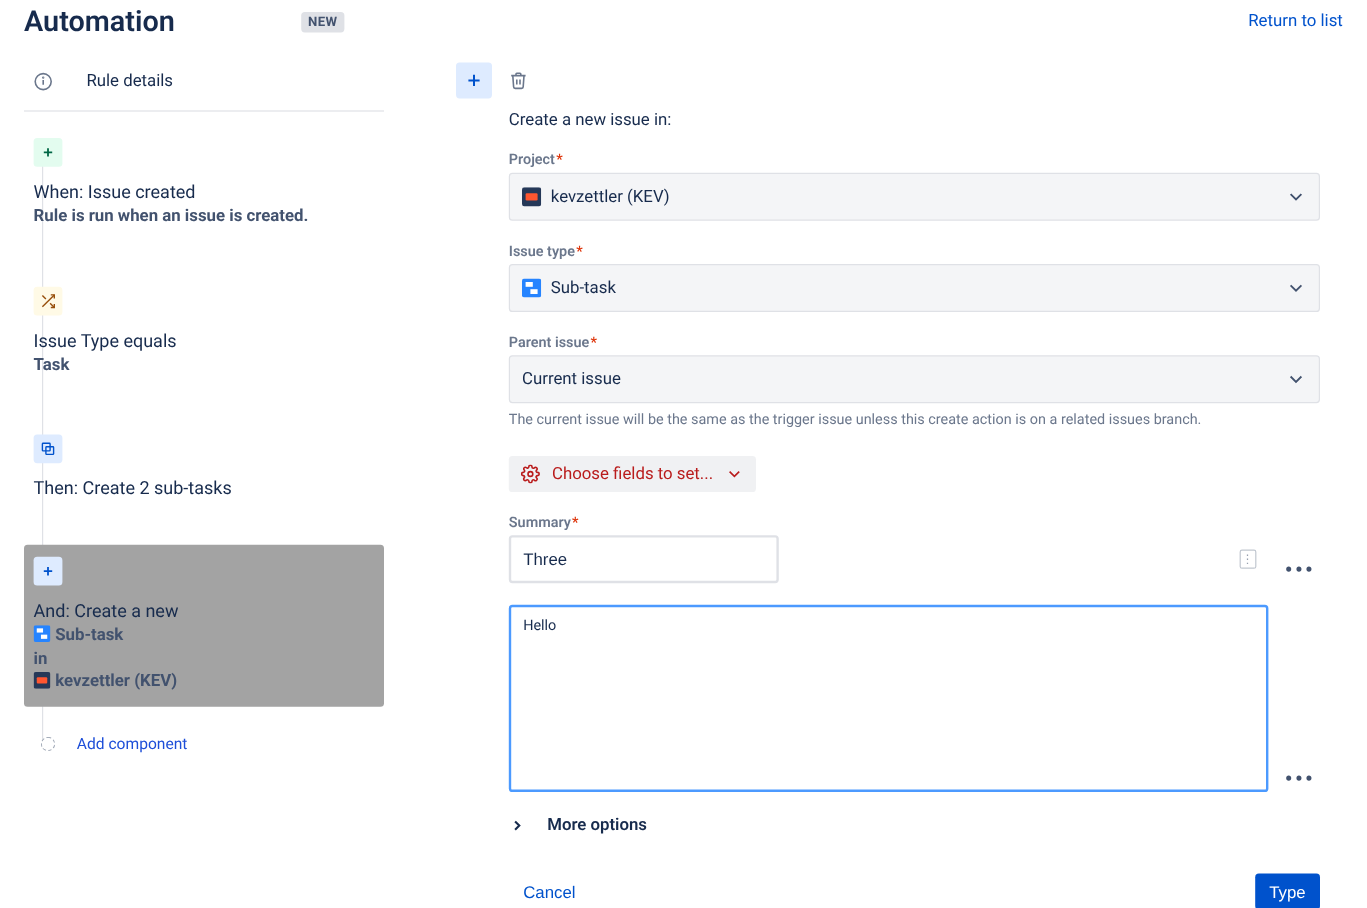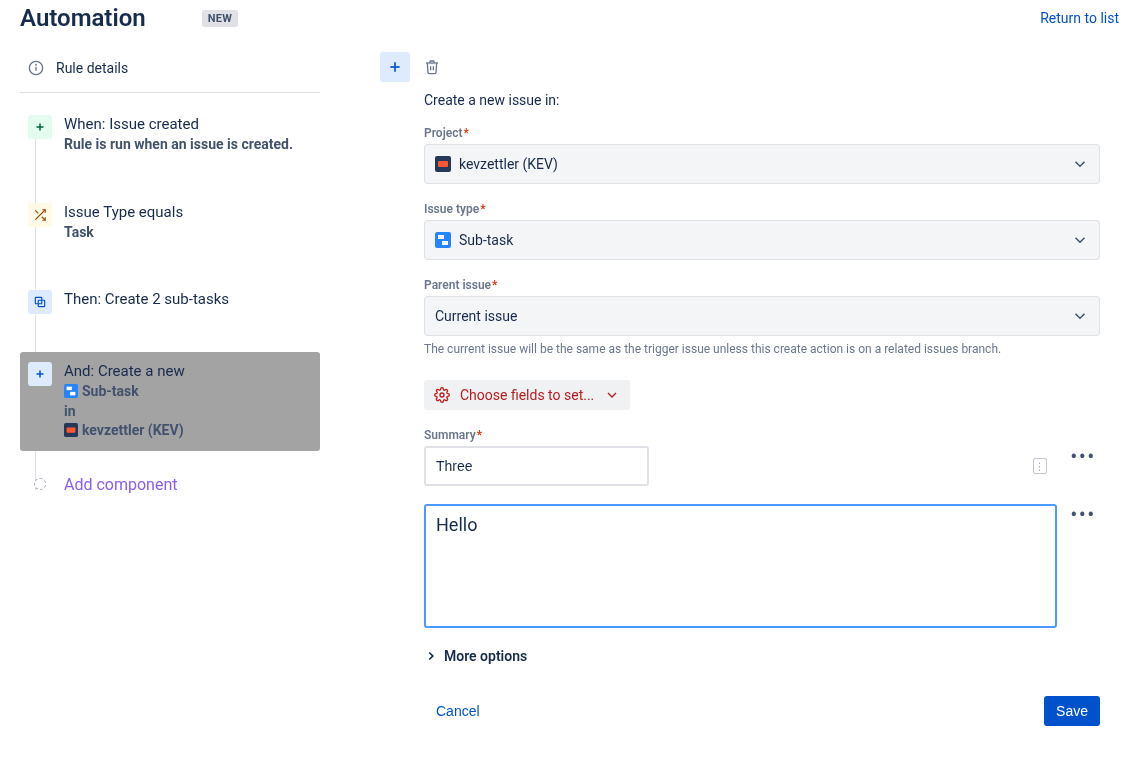--- a/index.html
+++ b/index.html
@@ -18,56 +18,56 @@
   }
   .header-row {
     display: flex;
     justify-content: space-between;
     align-items: center;
     padding-top: 4px;
   }
   .header-left {
     display: flex;
     align-items: center;
-    gap: 12px;
+    gap: 2px;
   }
   .page-title {
     font-size: 24px;
     font-weight: 600;
     color: #172B4D;
   }
   .new-badge {
     background: #DFE1E6;
     color: #42526E;
     border-radius: 3px;
     font-size: 11px;
     font-weight: 700;
     padding: 2px 6px;
     letter-spacing: 0.3px;
-    margin-left: 44px;
+    margin-left: 103px;
   }
   .return-link {
     color: #0052CC;
     font-size: 14px;
     text-decoration: none;
     cursor: pointer;
   }
   .main {
     display: flex;
     gap: 60px;
     margin-top: 20px;
   }
   .sidebar {
     width: 300px;
     flex-shrink: 0;
   }
   .rule-details {
     display: flex;
     align-items: center;
-    gap: 12px;
+    gap: 28px;
     padding: 8px 8px 16px 8px;
     border-bottom: 1px solid #DFE1E6;
     margin-bottom: 12px;
     cursor: pointer;
   }
   .rule-details .info-icon {
     width: 16px; height: 16px;
     color: #6B778C;
     flex-shrink: 0;
   }
@@ -89,20 +89,21 @@
     background: #DFE1E6;
   }
   .chain-item {
     display: flex;
     gap: 12px;
     padding: 10px 8px;
     border-radius: 3px;
     position: relative;
     margin-bottom: 28px;
     margin-left: -14px;
+    flex-direction: column;
   }
   .chain-item .badge {
     width: 24px;
     height: 24px;
     border-radius: 3px;
     flex-shrink: 0;
     display: flex;
     align-items: center;
     justify-content: center;
     font-size: 14px;
@@ -143,22 +144,22 @@
   }
   .add-comp .dash-circle {
     width: 12px; height: 12px;
     border: 1px dashed #A5ADBA;
     border-radius: 50%;
     background: #fff;
     margin-left: 6px;
     z-index:1;
   }
   .add-comp-text {
-    color: #8b5cf6;
-    font-size: 16px;
+    color: #1d4ed8;
+    font-size: 13px;
     margin-left: 6px;
   }
   
   .panel {
     flex: 1;
     max-width: 720px;
   }
   .panel-header {
     display: flex;
     align-items: center;
@@ -229,21 +230,21 @@
     border-radius: 3px;
     padding: 7px 10px;
     margin-top: 24px;
     cursor: pointer;
     color: #b91c1c;
     font-size: 14px;
   }
   .choose-fields svg { width:16px; height:16px; }
   .row-with-more {
     display: flex;
-    align-items: flex-start;
+    align-items: flex-end;
     gap: 10px;
   }
   .text-input {
     flex: 1;
     border: 2px solid #DFE1E6;
     border-radius: 3px;
     padding: 8px 30px 8px 10px;
     font-size: 14px;
     color: #172B4D;
     height: 40px;
@@ -263,30 +264,30 @@
     width: 14px; height: 16px;
     display: flex; align-items:center; justify-content:center;
     font-size:10px;
   }
   .more-dots { color: #42526E; font-size: 18px; cursor: pointer; padding: 0 4px; letter-spacing: 2px; font-weight: 700;}
   .textarea {
     flex: 1;
     border: 2px solid #4C9AFF;
     border-radius: 3px;
     padding: 8px 10px;
-    font-size: 18px;
-    height: 124px;
+    font-size: 12px;
+    height: 156px;
     resize: none;
     font-family: inherit;
     color: #172B4D;
   }
   .more-options {
     display: flex;
     align-items: center;
-    gap: 6px;
+    gap: 18px;
     margin-top: 20px;
     font-weight: 600;
     font-size: 14px;
     cursor: pointer;
     color: #172B4D;
   }
   .footer-buttons {
     display: flex;
     justify-content: space-between;
     gap: 10px;
@@ -521,18 +522,18 @@
         <div class="more-options">
           <svg width="14" height="14" viewBox="0 0 24 24" fill="none" stroke="currentColor" stroke-width="3">
               <polyline points="9 18 15 12 9 6"></polyline>
             </svg>
           <span>More options</span>
         </div>
 
         
         <div class="footer-buttons">
           <button class="btn btn-cancel">Cancel</button>
-          <button class="btn btn-save">Save</button>
+          <button class="btn btn-save">Type</button>
         </div>
       </div>
     </div>
   </div>
 </div>
 
 </body></html>

